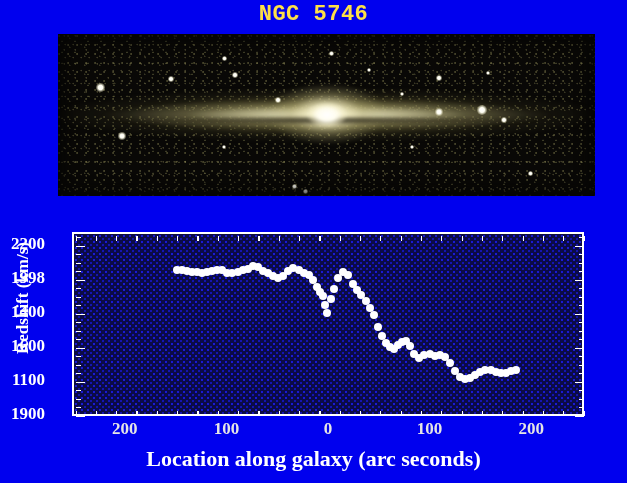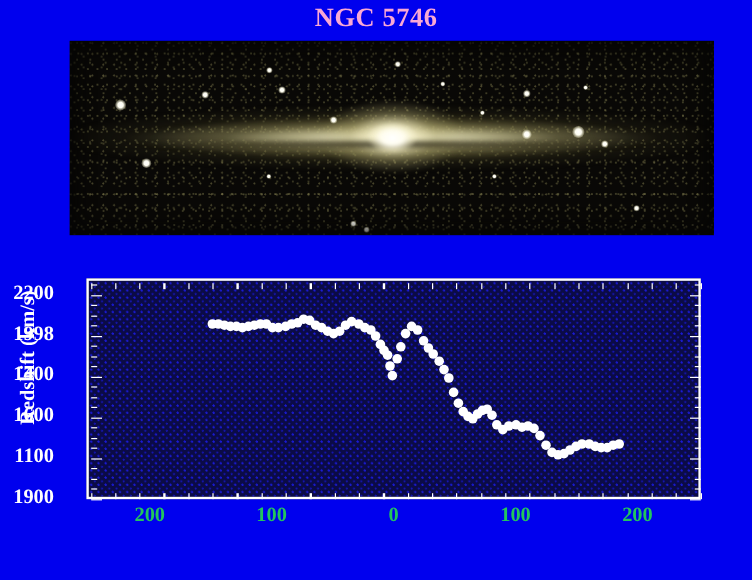--- a/index.html
+++ b/index.html
@@ -16,25 +16,25 @@
     font-family: "Liberation Serif", "DejaVu Serif", serif;
   }
 
   
   #title {
     position: absolute;
     left: 0;
     top: 2px;
     width: 627px;
     text-align: center;
-    color: #f9a8d4;
+    color: #fde047;
     font-size: 22px;
     font-weight: bold;
     letter-spacing: 0.5px;
-    font-family: Liberation Serif, serif;
+    font-family: Liberation Mono, monospace;
   }
 
   
   #galaxy-photo {
     position: absolute;
     left: 58px;
     top: 34px;
     width: 537px;
     height: 162px;
     background: #090806;
@@ -160,21 +160,21 @@
     color: #ffffff;
     font-size: 17px;
     font-weight: bold;
     text-align: right;
     font-family: "Liberation Serif", "DejaVu Serif", serif;
     white-space: nowrap;
   }
   .xtick-label {
     position: absolute;
     top: 419px;
-    color: #22c55e;
+    color: #e5e5e5;
     font-size: 17px;
     font-weight: bold;
     text-align: center;
     width: 60px;
     font-family: "Liberation Serif", "DejaVu Serif", serif;
   }
   #ylabel {
     position: absolute;
     left: -62px;
     top: 288px;
@@ -433,15 +433,16 @@
         <div class="ytick-label" style="top: 234.189px;">2200</div>
       </div>
     <div id="xtick-layer">
         <div class="xtick-label" style="left: 94.8px;">200</div>
         <div class="xtick-label" style="left: 196.4px;">100</div>
         <div class="xtick-label" style="left: 298px;">0</div>
         <div class="xtick-label" style="left: 399.6px;">100</div>
         <div class="xtick-label" style="left: 501.2px;">200</div>
       </div>
     <div id="ylabel">Redshift (km/s)</div>
+    <div id="xlabel">Location along galaxy (arc seconds)</div>
   </div>
 
 </div>
 
 </body></html>

